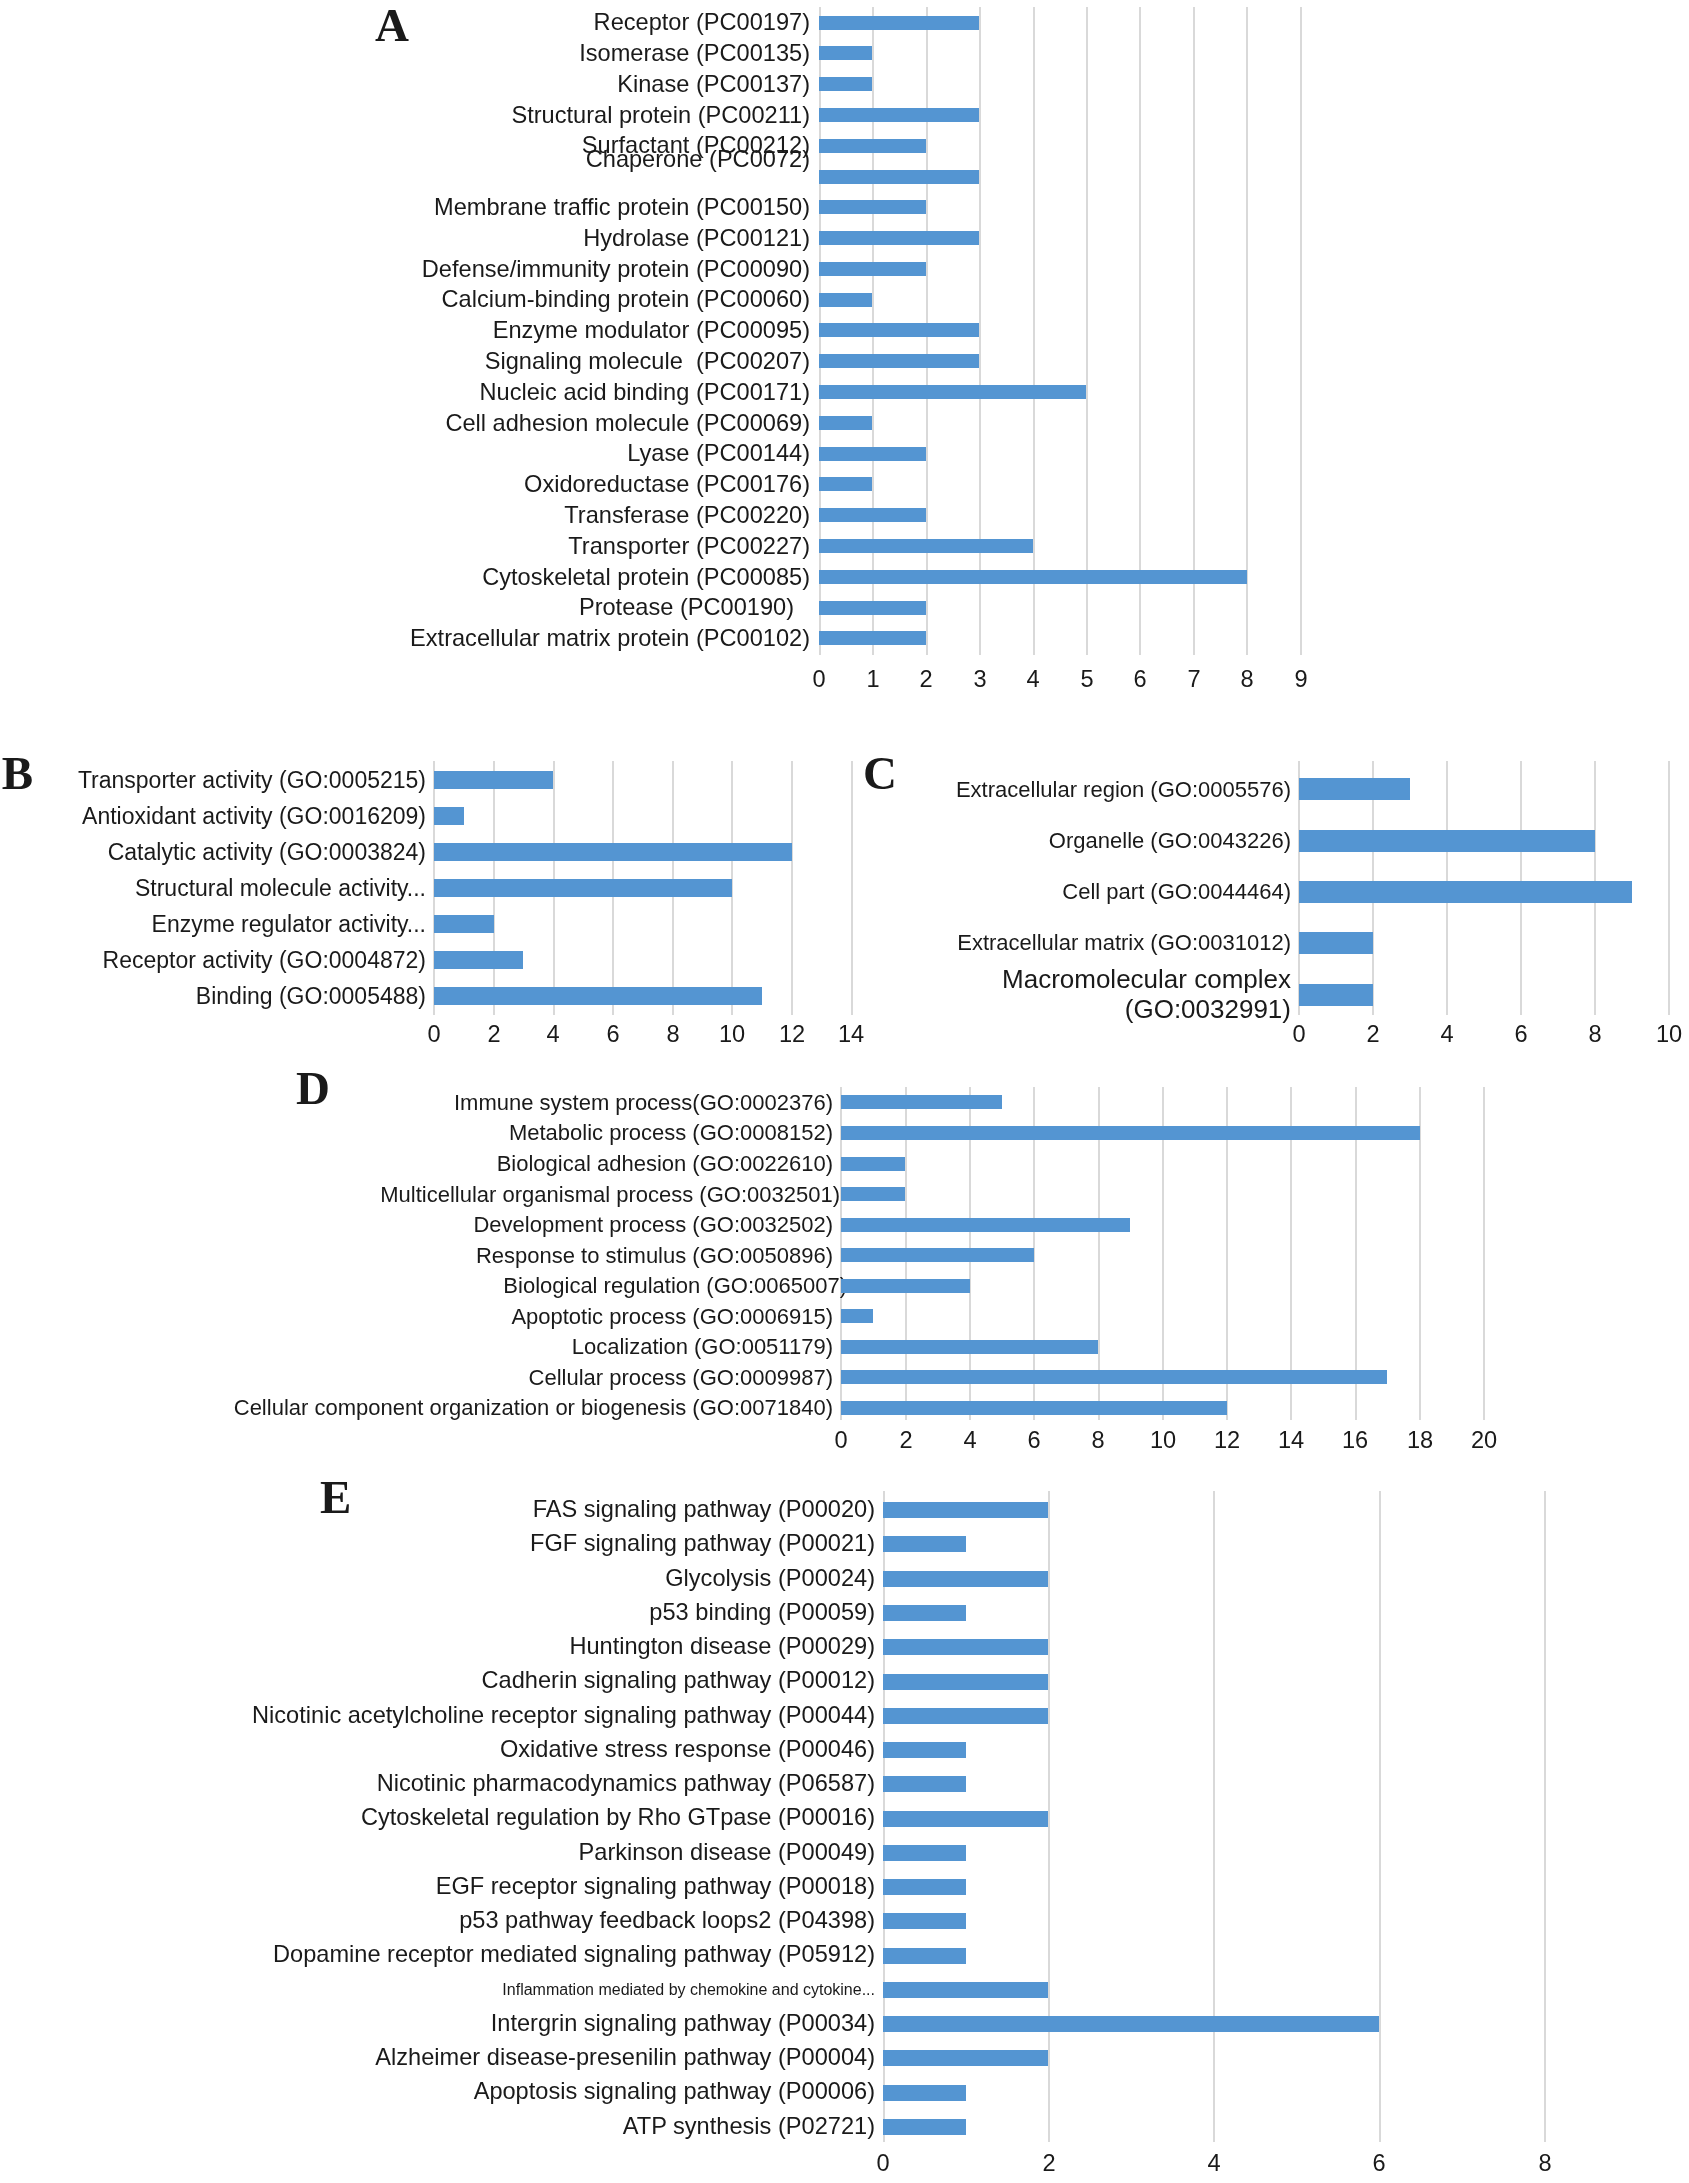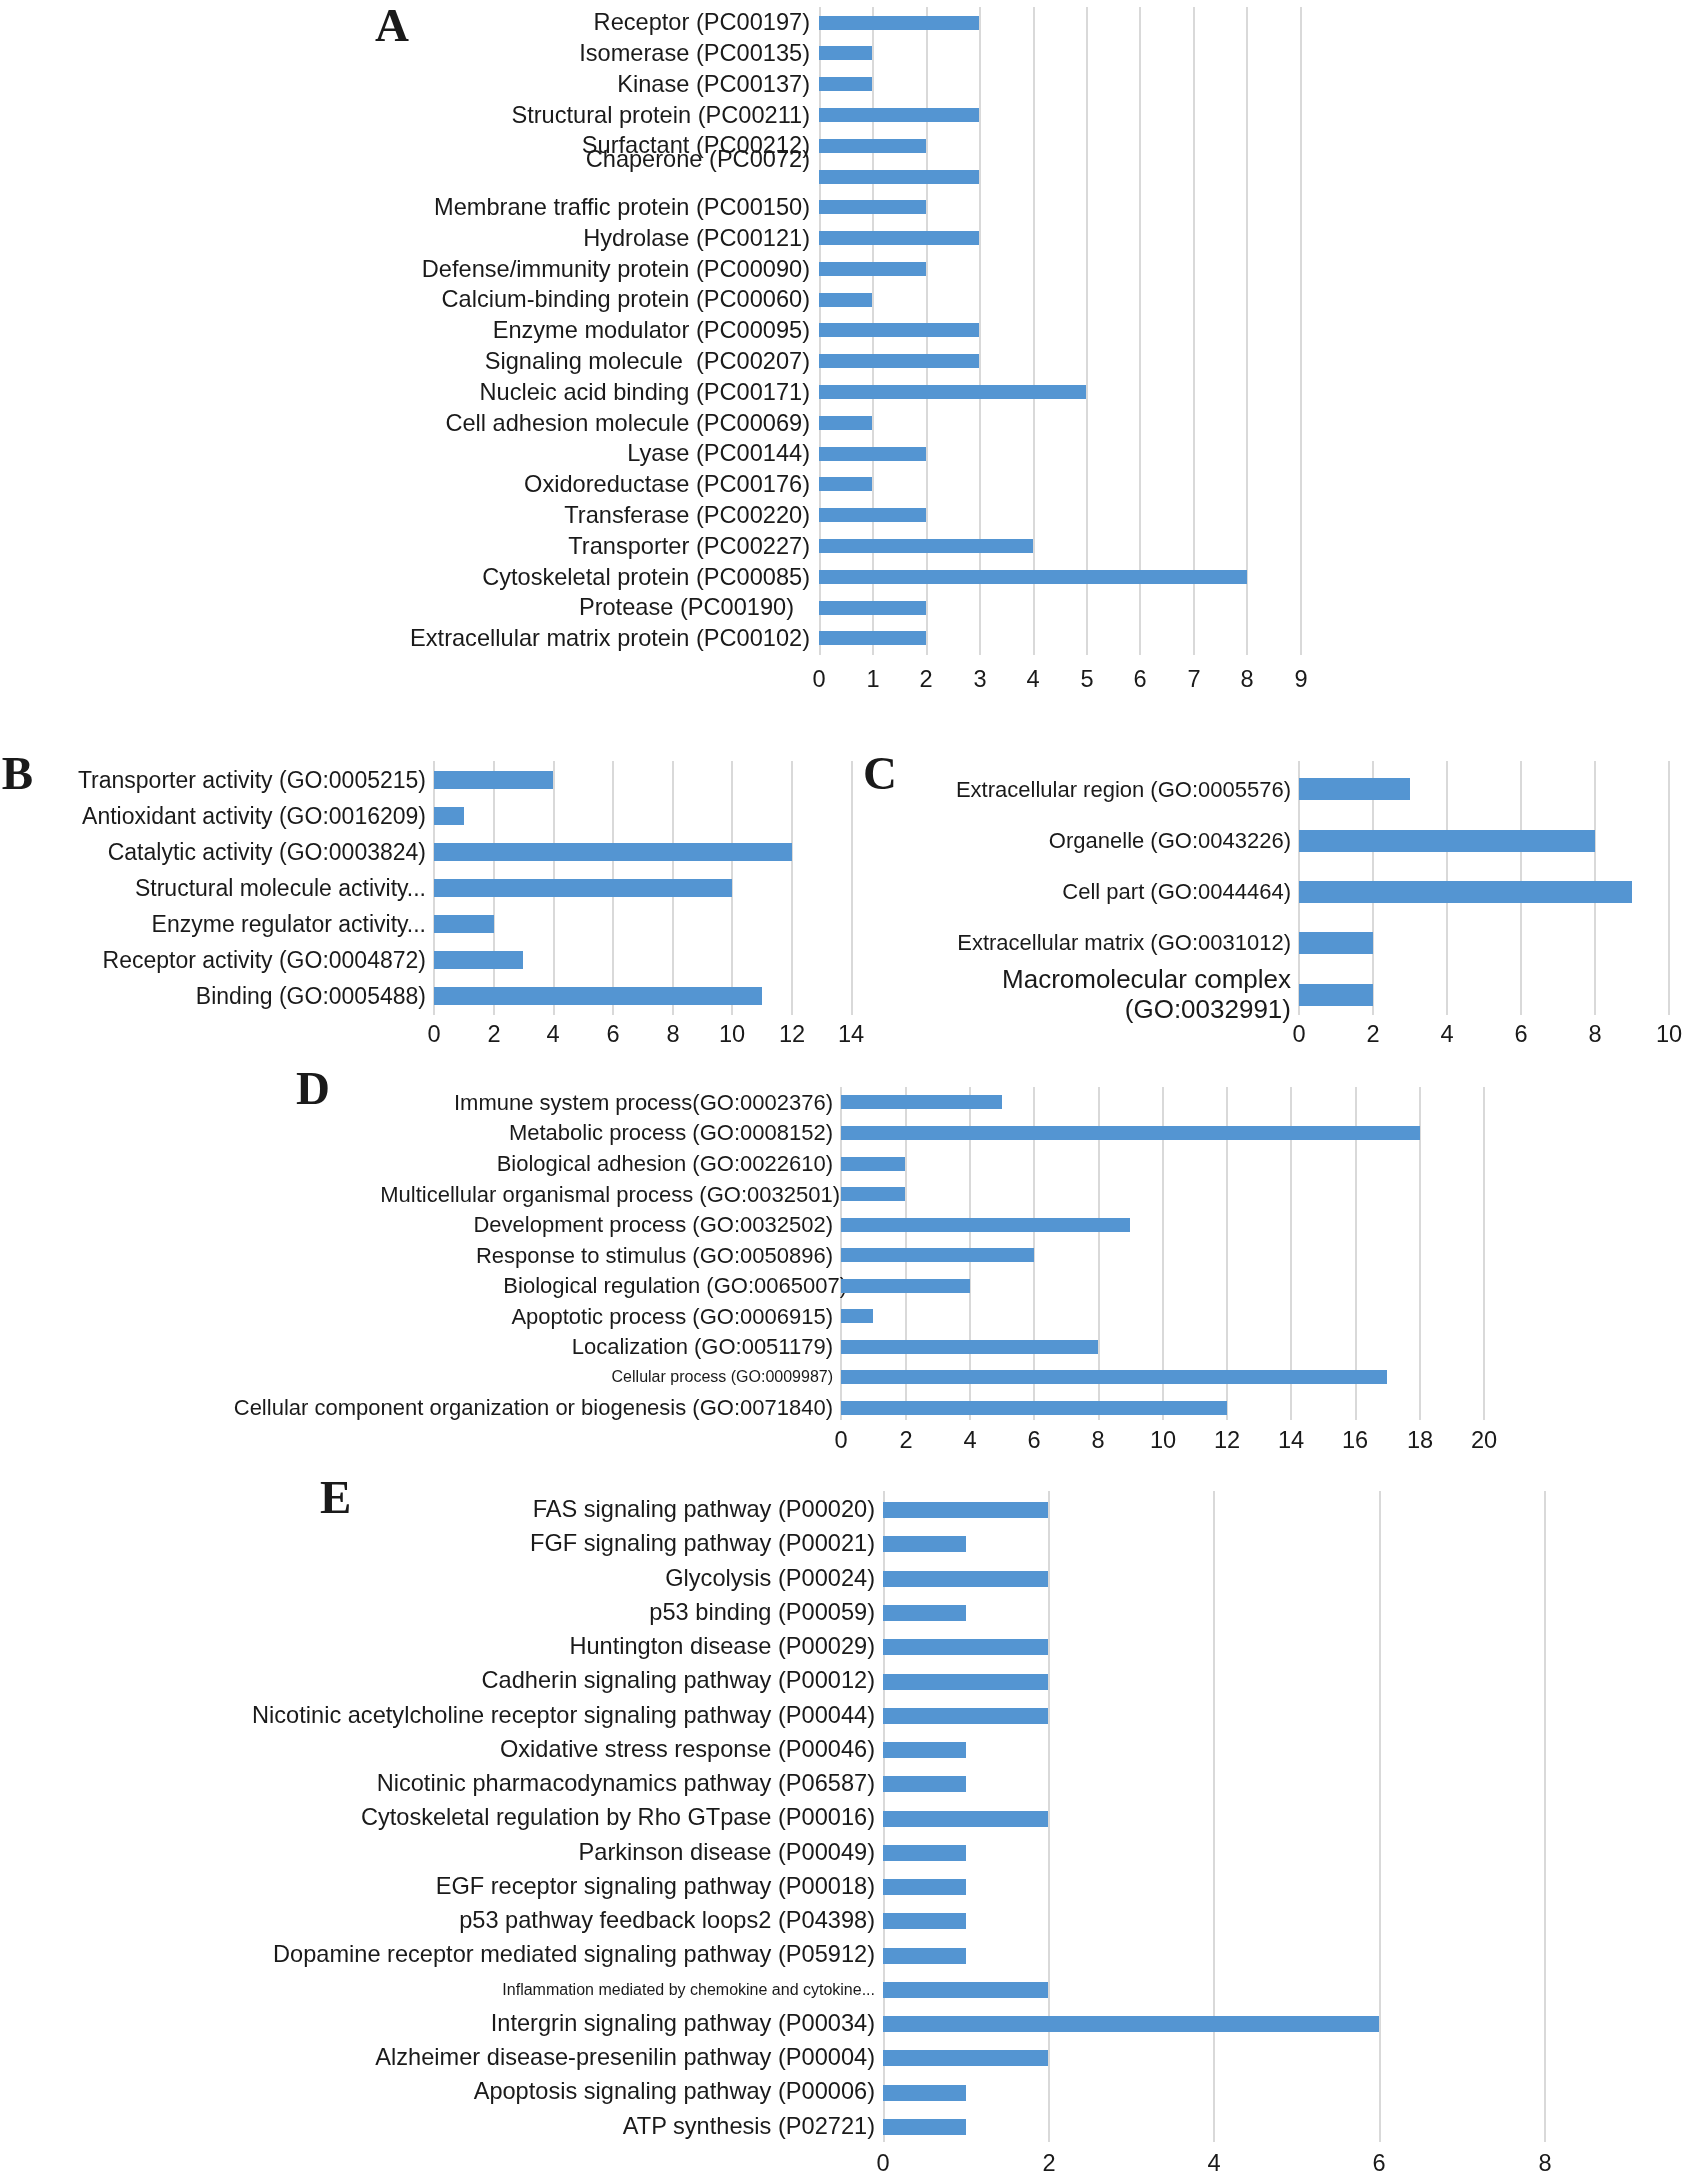--- a/index.html
+++ b/index.html
@@ -179,21 +179,21 @@
       <div class="cat-label pre" style="left: 177px; top: 1209px; width: 656px; height: 30.5px; font-size: 22px;">Development process (GO:0032502)</div>
       <div class="bar" style="left: 841px; top: 1218px; width: 289px; height: 13.5px;"></div>
       <div class="cat-label pre" style="left: 177px; top: 1240px; width: 656px; height: 30.5px; font-size: 22px;">Response to stimulus (GO:0050896)</div>
       <div class="bar" style="left: 841px; top: 1248px; width: 193px; height: 13.5px;"></div>
       <div class="cat-label pre" style="left: 191px; top: 1270px; width: 656px; height: 30.5px; font-size: 22px; text-align: right;">Biological regulation (GO:0065007)</div>
       <div class="bar" style="left: 841px; top: 1279px; width: 129px; height: 13.5px;"></div>
       <div class="cat-label pre" style="left: 177px; top: 1301px; width: 656px; height: 30.5px; font-size: 22px;">Apoptotic process (GO:0006915)</div>
       <div class="bar" style="left: 841px; top: 1309px; width: 32px; height: 13.5px;"></div>
       <div class="cat-label pre" style="left: 177px; top: 1331px; width: 656px; height: 30.5px; font-size: 22px;">Localization (GO:0051179)</div>
       <div class="bar" style="left: 841px; top: 1340px; width: 257px; height: 13.5px;"></div>
-      <div class="cat-label pre" style="left: 177px; top: 1362px; width: 656px; height: 30.5px; font-size: 16px;">Cellular process (GO:0009987)</div>
+      <div class="cat-label pre" style="left: 177px; top: 1362px; width: 656px; height: 30.5px; font-size: 22px;">Cellular process (GO:0009987)</div>
       <div class="bar" style="left: 841px; top: 1370px; width: 546px; height: 13.5px;"></div>
       <div class="cat-label pre" style="left: 177px; top: 1392px; width: 656px; height: 30.5px; font-size: 22px;">Cellular component organization or biogenesis (GO:0071840)</div>
       <div class="bar" style="left: 841px; top: 1401px; width: 386px; height: 13.5px;"></div>
       <div class="tick-label" style="left: 799px; top: 1427px; font-size: 23.6px;">0</div>
       <div class="tick-label" style="left: 864px; top: 1427px; font-size: 23.6px;">2</div>
       <div class="tick-label" style="left: 928px; top: 1427px; font-size: 23.6px;">4</div>
       <div class="tick-label" style="left: 992px; top: 1427px; font-size: 23.6px;">6</div>
       <div class="tick-label" style="left: 1056px; top: 1427px; font-size: 23.6px;">8</div>
       <div class="tick-label" style="left: 1121px; top: 1427px; font-size: 23.6px;">10</div>
       <div class="tick-label" style="left: 1185px; top: 1427px; font-size: 23.6px;">12</div>

